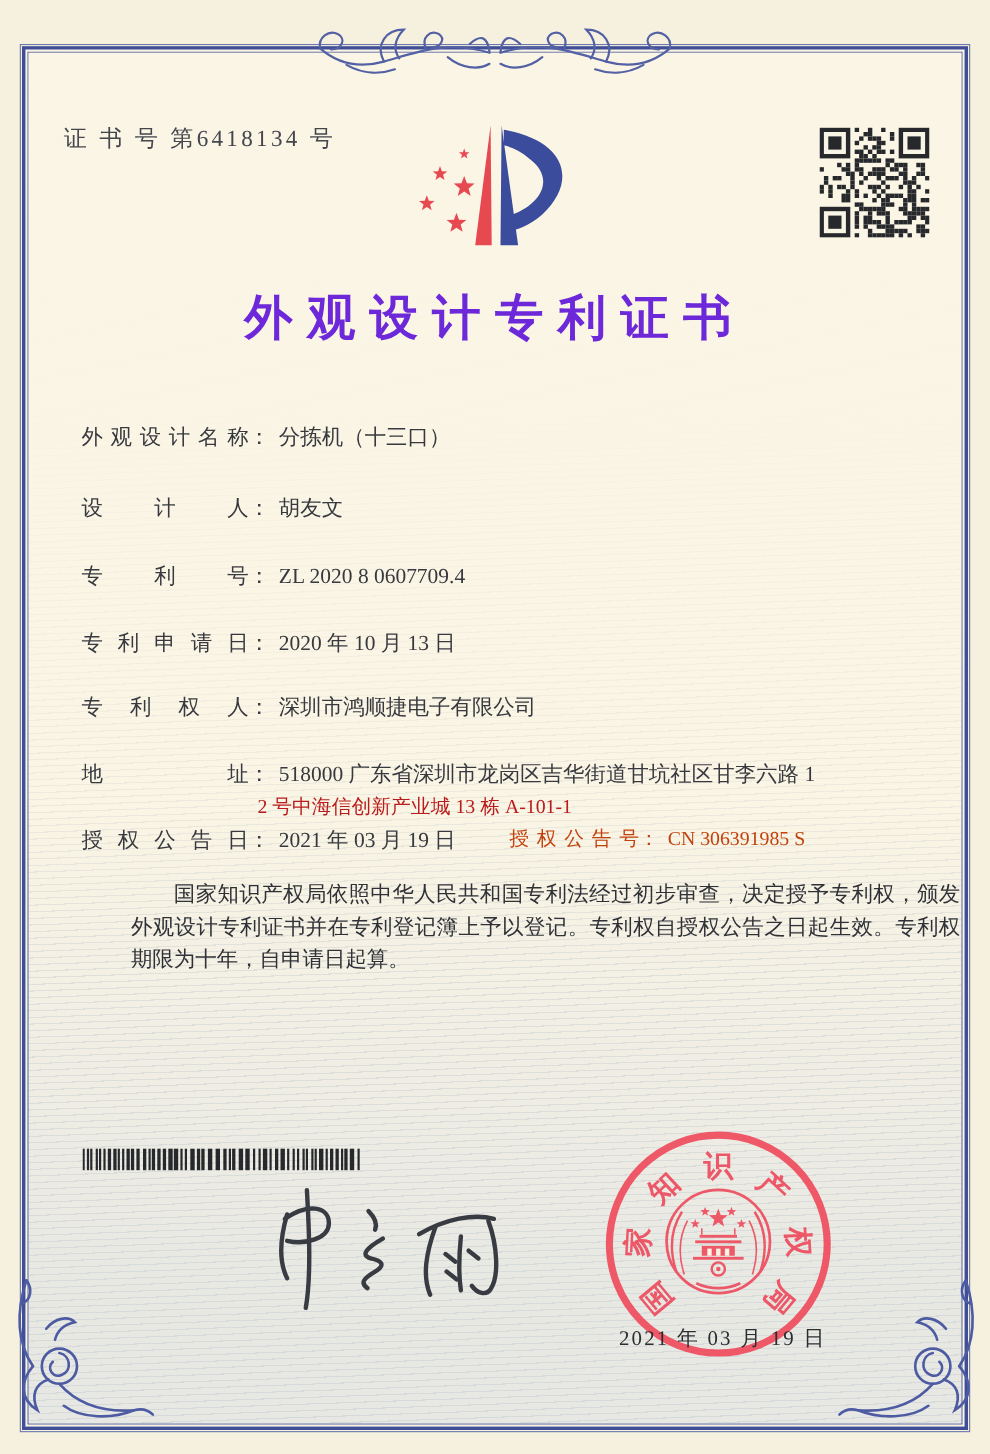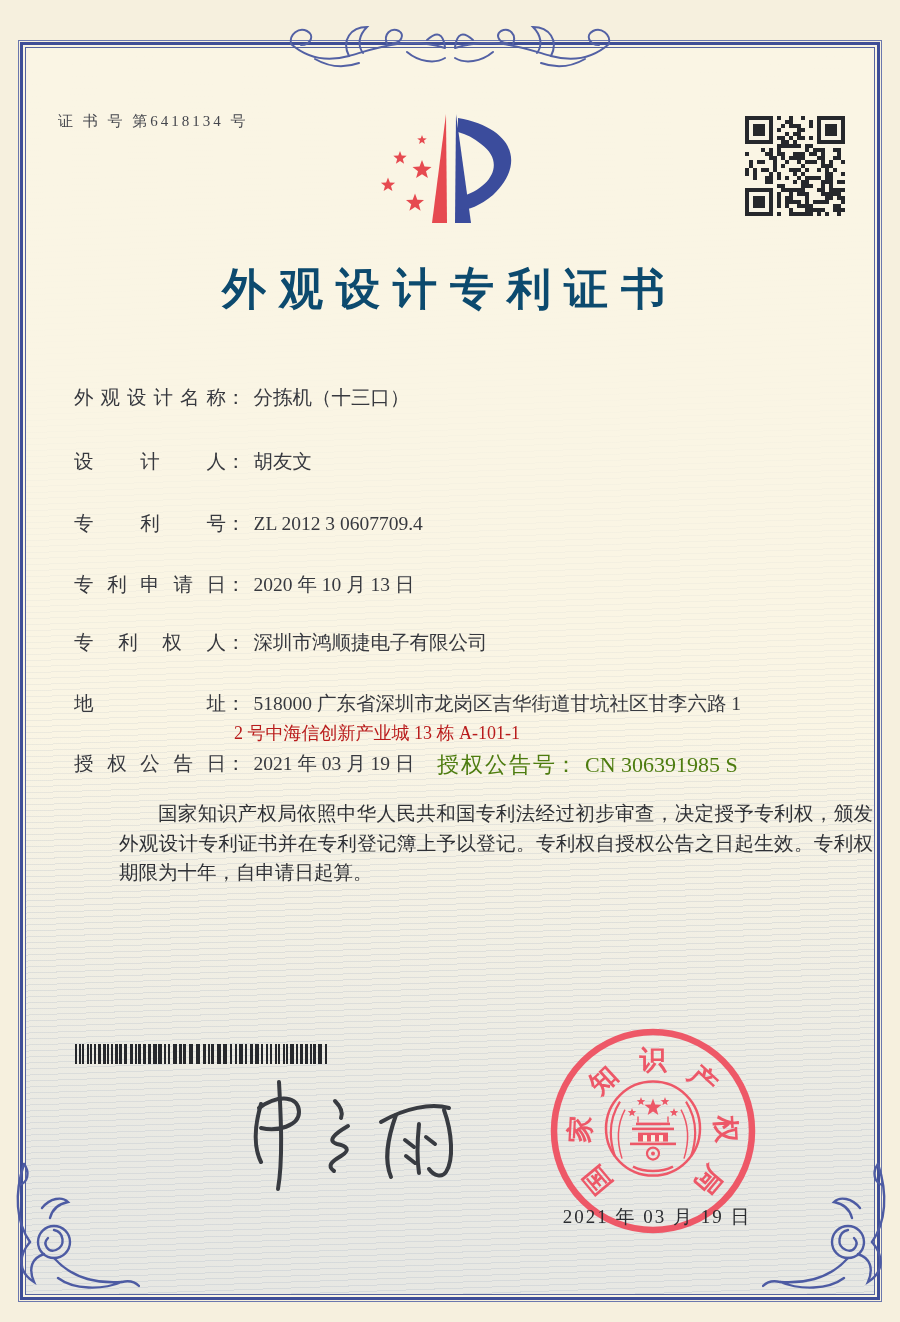--- a/index.html
+++ b/index.html
@@ -25,38 +25,38 @@
   }
   .fade{
     position:absolute;inset:3px;
     background:
       linear-gradient(180deg,rgba(215,222,233,0) 55%,rgba(205,213,226,0.38) 88%,rgba(205,213,226,0.42) 100%),
       linear-gradient(180deg,#faf5e4 0%,rgba(250,245,228,0.97) 26%,rgba(250,245,228,0.72) 46%,rgba(248,244,230,0.22) 68%,rgba(248,244,230,0) 100%);
   }
   
   .certno{
     position:absolute;left:58px;top:112px;
-    font-size:15px;letter-spacing:3px;color:#44464d;
+    font-size:21px;letter-spacing:3px;color:#44464d;
   }
   .logo{position:absolute;left:372px;top:106px;}
   .qr{position:absolute;left:745px;top:116px;}
   .title{
     position:absolute;left:0;top:260px;width:100%;
     text-align:center;font-size:44px;font-weight:700;
-    letter-spacing:13px;color:#0c4a6e;margin:0;
+    letter-spacing:13px;color:#6d28d9;margin:0;
   }
   
   .field{position:absolute;left:74px;font-size:19.5px;color:#37393f;white-space:nowrap;}
   .field .lab{
     display:inline-block;width:152px;vertical-align:top;
     text-align:justify;text-align-last:justify;
   }
   .field .val{margin-left:8px;}
   .addr2{position:absolute;left:234px;top:721px;font-size:18px;color:#b91c1c;}
-  .grant-no{position:absolute;left:437px;top:750px;font-size:22px;white-space:nowrap;color:#4d7c0f;}
+  .grant-no{position:absolute;left:463px;top:750px;font-size:18px;white-space:nowrap;color:#c2410c;}
   .grant-no .lab{display:inline-block;width:118px;text-align:justify;text-align-last:justify;}
   .grant-no .val{margin-left:8px;}
   
   .paras{
     position:absolute;left:75px;top:799px;width:754px;
     font-size:19.5px;line-height:29.5px;text-align:justify;color:#2f3136;margin-left:44px;
   }
   .paras p{margin:0;text-indent:2em;}
   
   .barcode{position:absolute;left:75px;top:1044px;}
@@ -368,21 +368,21 @@
 
   <h1 class="title">外观设计专利证书</h1>
 
   <div class="field" style="top:384px">
     <span class="lab">外观设计名称</span><span>：</span><span class="val">分拣机（十三口）</span>
   </div>
   <div class="field" style="top:448px">
     <span class="lab">设计人</span><span>：</span><span class="val">胡友文</span>
   </div>
   <div class="field" style="top:510px">
-    <span class="lab">专利号</span><span>：</span><span class="val">ZL 2012 3 0607709.4</span>
+    <span class="lab">专利号</span><span>：</span><span class="val">ZL 2020 8 0607709.4</span>
   </div>
   <div class="field" style="top:571px">
     <span class="lab">专利申请日</span><span>：</span><span class="val">2020 年 10 月 13 日</span>
   </div>
   <div class="field" style="top:629px">
     <span class="lab">专利权人</span><span>：</span><span class="val">深圳市鸿顺捷电子有限公司</span>
   </div>
   <div class="field" style="top:690px">
     <span class="lab">地址</span><span>：</span><span class="val">518000 广东省深圳市龙岗区吉华街道甘坑社区甘李六路 1</span>
   </div>

